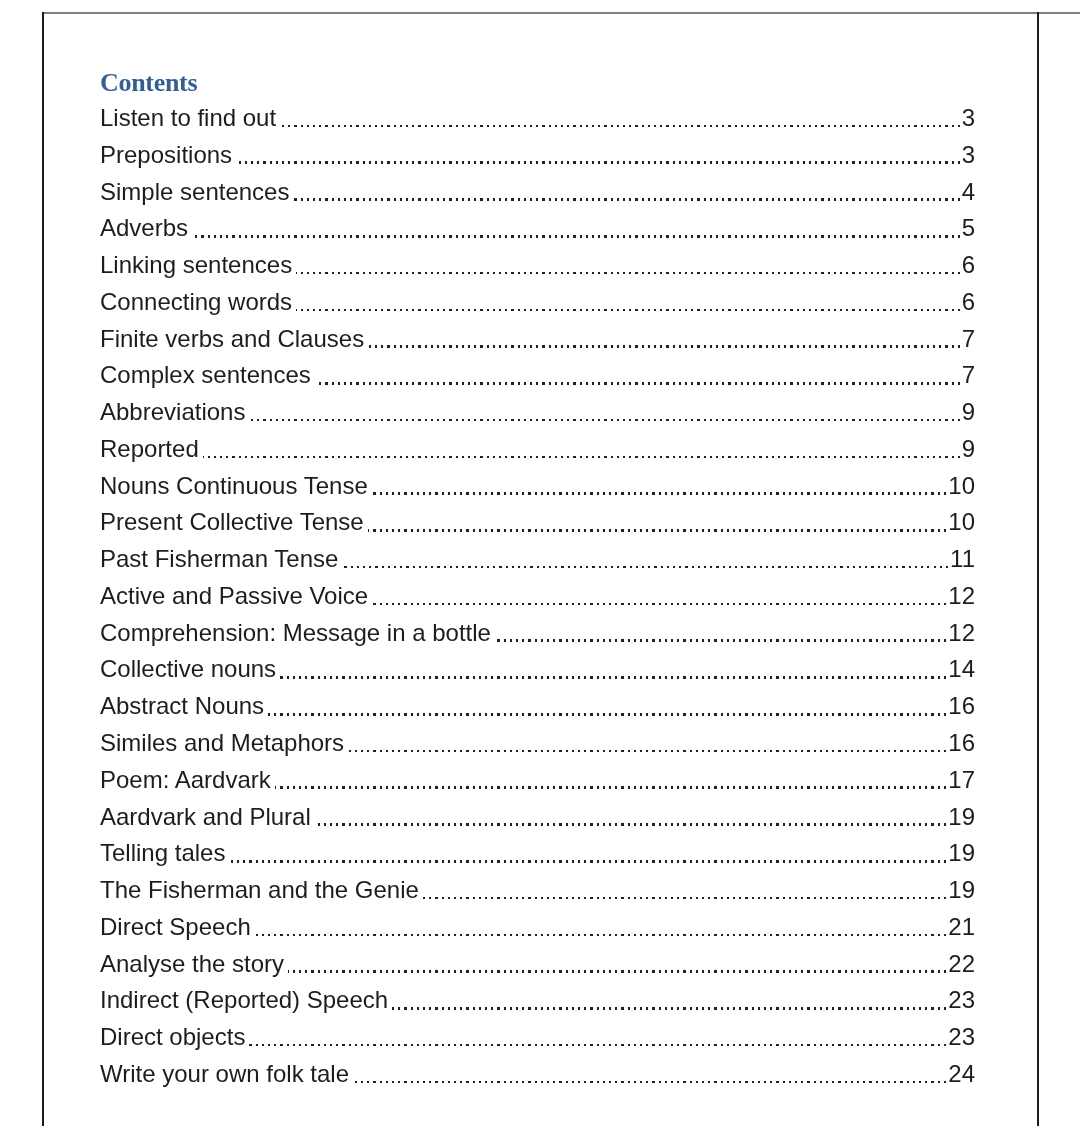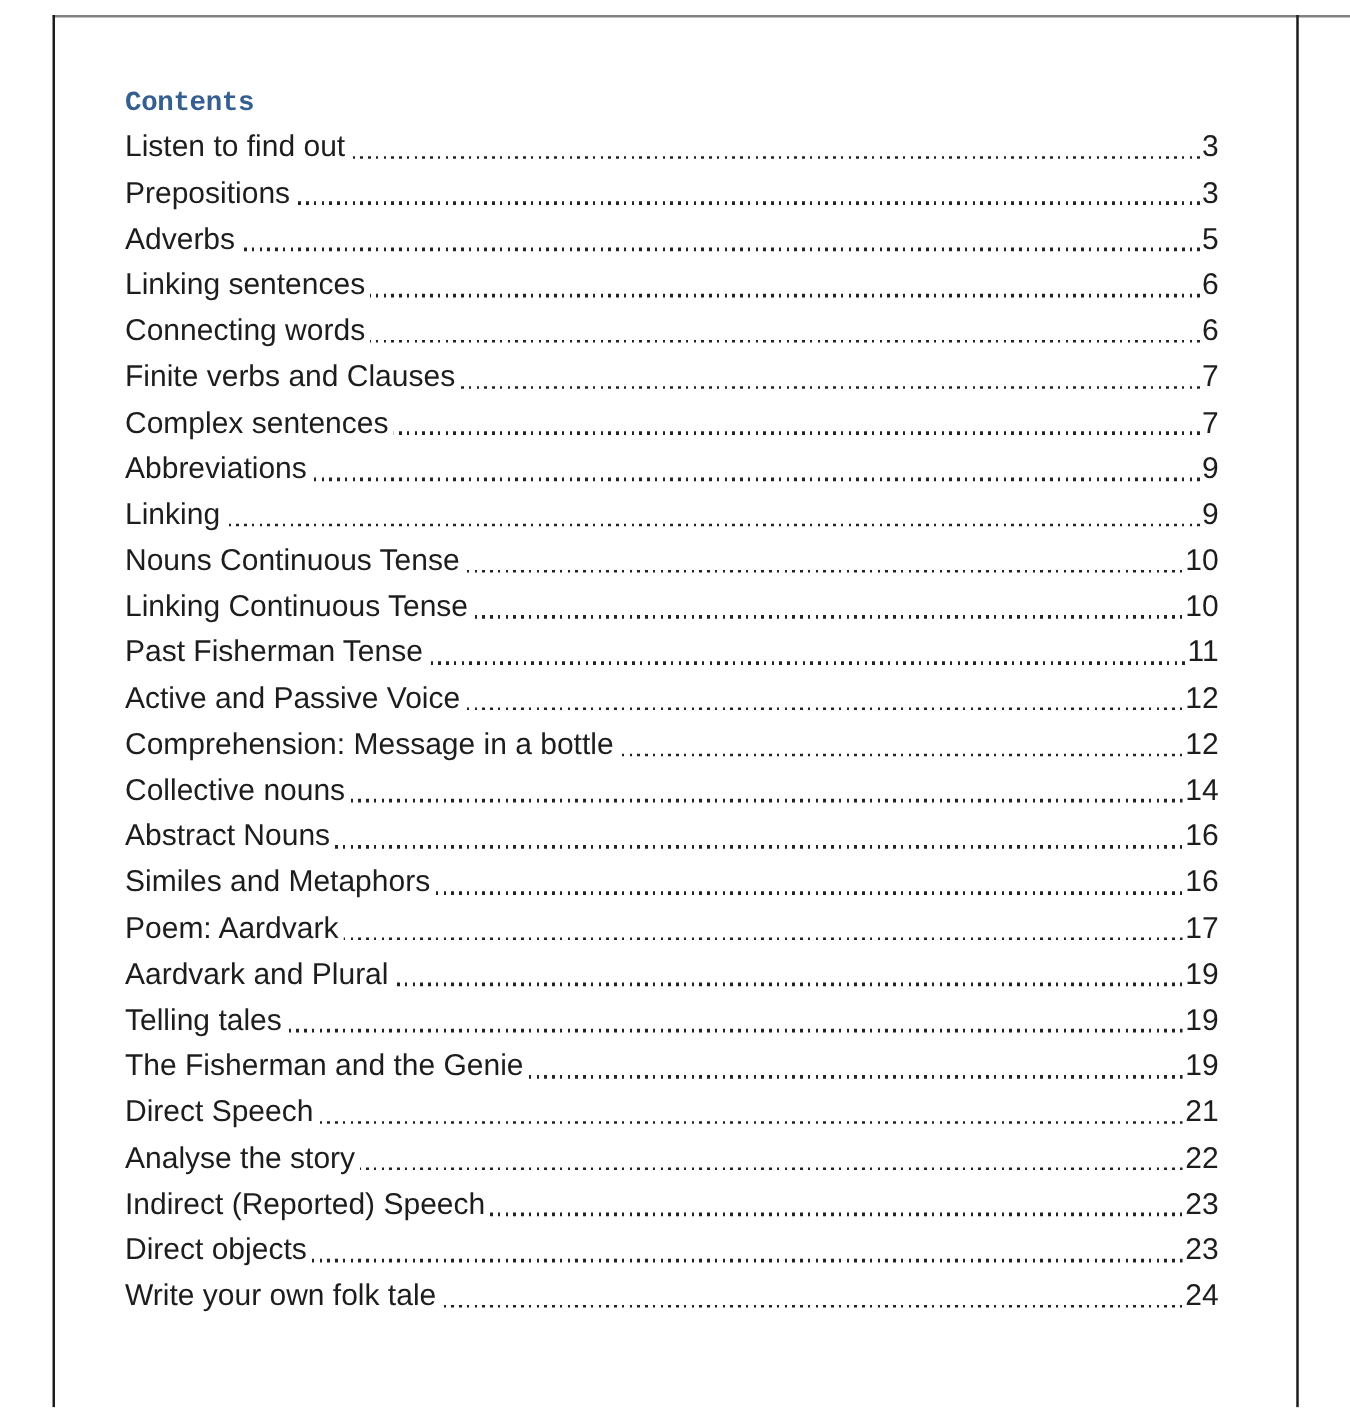--- a/index.html
+++ b/index.html
@@ -26,23 +26,23 @@
     left: 1037px; top: 12px; bottom: 0; width: 2px;
     background: #1c1c1c;
   }
   .content {
     position: absolute;
     left: 100px;
     right: 105px;
     top: 66px;
   }
   .toc-heading {
-    font-family: Liberation Mono, monospace;
+    font-family: Liberation Serif, serif;
     font-weight: bold;
-    font-size: 22px;
+    font-size: 26px;
     line-height: 34px;
     letter-spacing: -0.3px;
     color: #365F91;
     margin: 0;
   }
   .toc-list {
     list-style: none;
     margin: 0;
     padding: 0;
   }
@@ -84,20 +84,25 @@
     <span class="toc-leader"></span>
     <span class="toc-page">3</span>
   </li>
 
   <li class="toc-row">
     <span class="toc-title">Prepositions</span>
     <span class="toc-leader"></span>
     <span class="toc-page">3</span>
   </li>
 
+  <li class="toc-row">
+    <span class="toc-title">Simple sentences</span>
+    <span class="toc-leader"></span>
+    <span class="toc-page">4</span>
+  </li>
 
   <li class="toc-row">
     <span class="toc-title">Adverbs</span>
     <span class="toc-leader"></span>
     <span class="toc-page">5</span>
   </li>
 
   <li class="toc-row">
     <span class="toc-title">Linking sentences</span>
     <span class="toc-leader"></span>
@@ -122,33 +127,33 @@
     <span class="toc-page">7</span>
   </li>
 
   <li class="toc-row">
     <span class="toc-title">Abbreviations</span>
     <span class="toc-leader"></span>
     <span class="toc-page">9</span>
   </li>
 
   <li class="toc-row">
-    <span class="toc-title">Linking</span>
+    <span class="toc-title">Reported</span>
     <span class="toc-leader"></span>
     <span class="toc-page">9</span>
   </li>
 
   <li class="toc-row">
     <span class="toc-title">Nouns Continuous Tense</span>
     <span class="toc-leader"></span>
     <span class="toc-page">10</span>
   </li>
 
   <li class="toc-row">
-    <span class="toc-title">Linking Continuous Tense</span>
+    <span class="toc-title">Present Collective Tense</span>
     <span class="toc-leader"></span>
     <span class="toc-page">10</span>
   </li>
 
   <li class="toc-row">
     <span class="toc-title">Past Fisherman Tense</span>
     <span class="toc-leader"></span>
     <span class="toc-page">11</span>
   </li>
 

